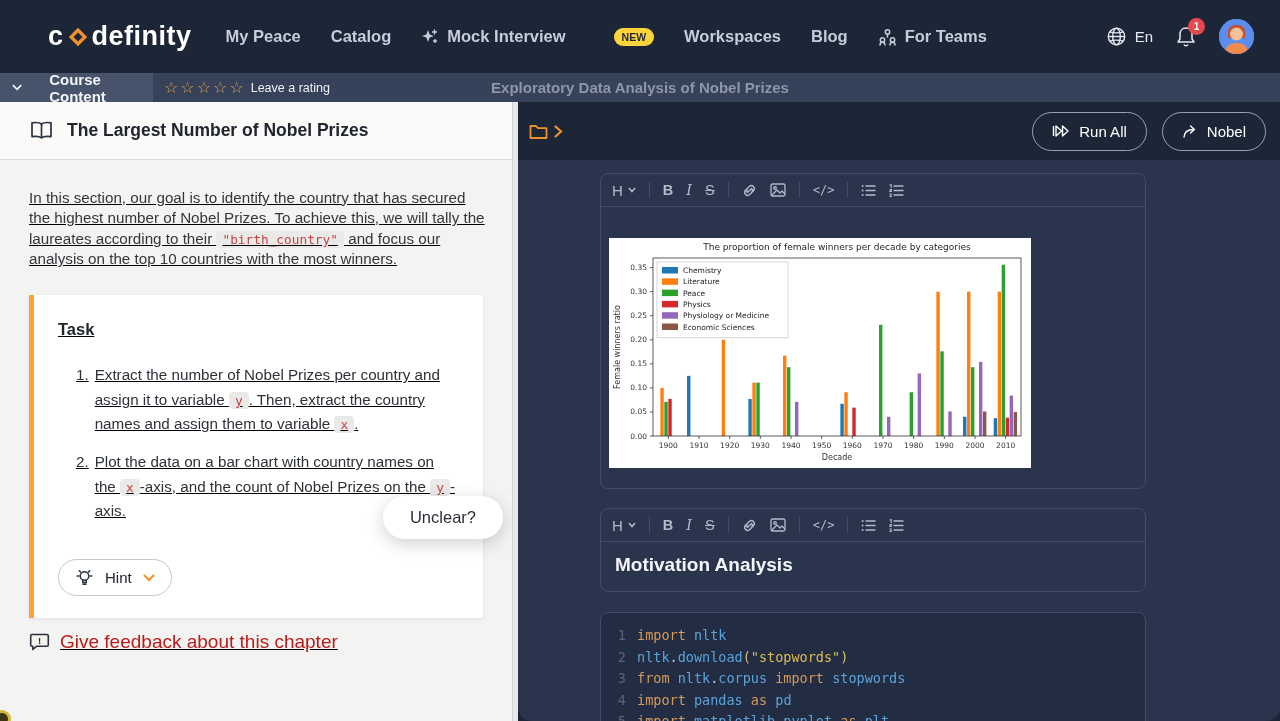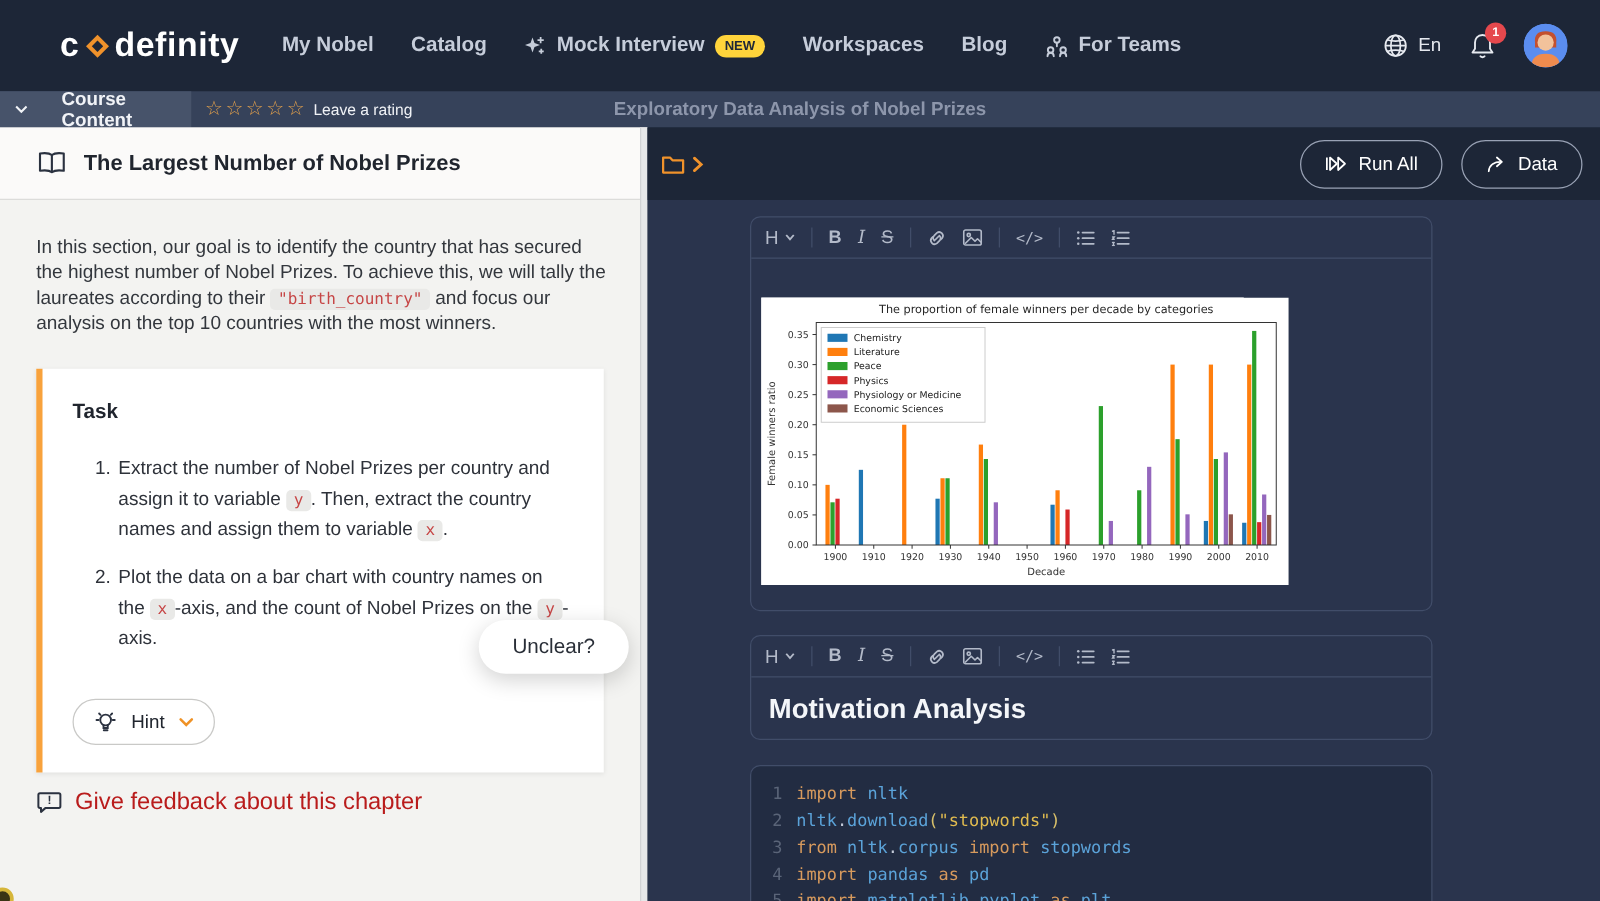--- a/index.html
+++ b/index.html
@@ -10,21 +10,21 @@
   
   .navbar { position:absolute; top:0; left:0; width:1280px; height:73px;
             background:#1d2637; display:flex; align-items:center; }
   .logo { display:flex; align-items:center; margin-left:48px; color:#fff;
           font-size:27px; font-weight:bold; letter-spacing:.5px; }
   .logo svg { margin:0 1px; }
   .nav-items { display:flex; align-items:center; gap:30px; margin-left:34px; }
   .nav-item { display:flex; align-items:center; gap:8px; color:#c6cdda;
               font-size:16.5px; font-weight:bold; cursor:pointer; white-space:nowrap; }
   .badge-new { background:#ffd43b; color:#1d2637; font-size:10.5px; font-weight:bold;
-               padding:3px 8px; border-radius:10px; }
+               padding:3px 8px; border-radius:10px;margin-left:40px; }
   .nav-right { margin-left:auto; margin-right:26px; display:flex; align-items:center; gap:22px; }
   .lang { display:flex; align-items:center; gap:8px; color:#e6e9ef; font-size:15px; cursor:pointer; }
   .bell-wrap { position:relative; cursor:pointer; }
   .notif-badge { position:absolute; top:-7px; right:-8px; background:#e5484d; color:#fff;
                  font-size:10px; font-weight:bold; min-width:17px; height:17px; border-radius:9px;
                  display:flex; align-items:center; justify-content:center; }
   .avatar { width:35px; height:35px; border-radius:50%; overflow:hidden; cursor:pointer; background:#5b8def; }
 
   
   .subbar { position:absolute; top:73px; left:0; width:1280px; height:29px;
@@ -38,21 +38,21 @@
                   font-size:15px; font-weight:bold; pointer-events:none; }
 
   
   .left { position:absolute; top:102px; left:0; width:518px; height:619px;
           background:#f3f3f1; }
   .scroll-strip { position:absolute; top:0; right:0; width:6px; height:100%;
                   background:#e7e8e9; border-left:1px solid #d2d3d5; }
   .left-header { height:58px; background:#fbfaf9; border-bottom:1px solid #dcdcda;
                  display:flex; align-items:center; padding-left:30px; gap:14px; }
   .left-title { font-size:17.5px; font-weight:bold; color:#20252e; }
-  .left-body { position:relative; padding:0 29px; }
+  .left-body { position:relative; padding:0 29px;text-decoration:underline; }
   .intro { margin-top:28px; font-size:15.2px; line-height:1.34; color:#33373d; max-width:456px; }
   .inline-code { font-family:"DejaVu Sans Mono", monospace; font-size:12.8px; color:#c64545;
                  background:#e9e9e7; border-radius:4px; padding:1px 6px; }
   .task-card { margin-top:26px; width:454px; background:#fff; border-left:5px solid #f8a23c;
                box-shadow:0 1px 4px rgba(0,0,0,.08); padding:25px 24px 22px 24px; }
   .task-heading { font-size:16.5px; font-weight:bold; color:#20252e; }
   .task-list { list-style:none; margin-top:24px; padding-left:18px; }
   .task-list li { display:flex; gap:6px; font-size:15.2px; line-height:1.6; color:#2e323a;
                   margin-bottom:14px; max-width:400px; }
   .hint-btn { margin-top:22px; display:inline-flex; align-items:center; gap:11px;
@@ -64,21 +64,21 @@
               background:#fdfdfc; cursor:pointer; }
   .complete-label { font-size:14.5px; color:#20252e; }
   .feedback-row { margin-top:13px; display:flex; align-items:center; gap:10px; cursor:pointer; width:fit-content; }
   .feedback-label { color:#b91c1c; font-size:19px; }
   .unclear-btn { position:absolute; right:15px; top:308px; background:#fff; border:none;
                  border-radius:24px; padding:12px 27px; font-size:16.5px; color:#2a2f38;
                  box-shadow:0 5px 18px rgba(0,0,0,.18); cursor:pointer;
                  font-family:"Liberation Sans", sans-serif; }
 
   
-  .right { position:absolute; top:102px; left:518px; width:762px; height:619px; background:#2a344d; }
+  .right { position:absolute; top:102px; left:518px; width:762px; height:619px; background:#2a344d;border-radius:14px; }
   .nb-header { position:absolute; top:0; left:0; width:762px; height:58px; background:#1d2637;
                display:flex; align-items:center; }
   .folder-group { display:flex; align-items:center; gap:6px; margin-left:11px; cursor:pointer; }
   .nb-buttons { margin-left:auto; margin-right:14px; display:flex; gap:15px; }
   .pill-btn { display:flex; align-items:center; gap:9px; height:39px; padding:0 19px;
               border:1px solid #99a2b5; border-radius:21px; background:transparent;
               color:#fff; font-size:15px; cursor:pointer; font-family:"Liberation Sans", sans-serif; }
   .nb-body { position:absolute; top:58px; left:0; width:762px; height:561px; }
   .cell { position:absolute; left:82px; width:546px; border:1px solid #414d69; border-radius:8px; }
   .cell-md1 { top:13px; height:316px; }
@@ -89,21 +89,21 @@
   .tb-h { display:flex; align-items:center; gap:5px; font-size:15px; cursor:pointer; }
   .tb-btn { cursor:pointer; font-size:14.5px; display:flex; align-items:center; }
   .tb-b { font-weight:bold; }
   .tb-i { font-family:"DejaVu Serif", serif; font-style:italic; }
   .tb-s { text-decoration:line-through; }
   .tb-code { font-family:"DejaVu Sans Mono", monospace; font-size:12px; }
   .tb-sep { width:1px; height:16px; background:#414d69; }
   .md1-body { padding:31px 0 0 8px; }
   .chart-card { width:386px; height:230px; background:#fff; }
   .md2-body { padding:12px 14px; }
-  .md2-title { color:#f4f6f9; font-size:22px; font-weight:bold; }
+  .md2-title { color:#f4f6f9; font-size:19px; font-weight:bold; }
   .code-line { display:flex; font-family:"DejaVu Sans Mono", monospace; font-size:13.5px;
                line-height:21.6px; white-space:pre; }
   .ln { color:#5a6478; width:11px; text-align:right; margin-right:11px; flex:none; }
   .tok-kw { color:#d79a5d; }
   .tok-id { color:#5ba3d9; }
   .tok-str { color:#e0bb4f; }
   .tok-pr { color:#d8c06a; }
   .tok-pl { color:#c3cad8; }
 
   .corner-widget { position:absolute; left:-7px; top:710px; width:18px; height:18px;
@@ -119,21 +119,21 @@
     <div class="logo">
       <span>c</span>
       <svg width="26" height="26" viewBox="0 0 26 26">
         <rect x="6.5" y="6.5" width="13" height="13" transform="rotate(45 13 13)" fill="#f0922b"></rect>
         <rect x="9.8" y="9.8" width="6.4" height="6.4" transform="rotate(45 13 13)" fill="#1d2637"></rect>
       </svg>
       <span>definity</span>
     </div>
     <nav class="nav-items" id="nav-items">
         <span class="nav-item">
-          <span>My Nobel</span>
+          <span>My Peace</span>
         </span>
         <span class="nav-item">
           <span>Catalog</span>
         </span>
         <span class="nav-item">
           <span>
             <svg width="18" height="18" viewBox="0 0 18 18" fill="#c6cdda">
               <path d="M7 2 L8.6 6.4 L13 8 L8.6 9.6 L7 14 L5.4 9.6 L1 8 L5.4 6.4 Z"></path>
               <path d="M13.5 1.5 L13.5 6.5 M11 4 L16 4" stroke="#c6cdda" stroke-width="1.4" fill="none"></path>
               <path d="M14 11 L14 15 M12 13 L16 13" stroke="#c6cdda" stroke-width="1.4" fill="none"></path>
@@ -272,21 +272,21 @@
             <path d="M4 2 L9.5 7 L4 12 Z"></path>
             <path d="M10.5 2 L16 7 L10.5 12 Z"></path>
           </svg>
           <span>Run All</span>
         </button>
         <button class="pill-btn">
           <svg width="16" height="15" viewBox="0 0 16 15" fill="none" stroke="#fff" stroke-width="1.4" stroke-linecap="round" stroke-linejoin="round">
             <path d="M2 13 C2.5 7.5 7 5.5 11.5 5.5"></path>
             <path d="M8.5 2 L12.5 5.5 L8.5 9"></path>
           </svg>
-          <span>Data</span>
+          <span>Nobel</span>
         </button>
       </div>
     </div>
 
     <div class="nb-body">
 
       <div class="cell cell-md1">
         <div class="md-toolbar">
           <span class="tb-h">
             <span>H</span>

